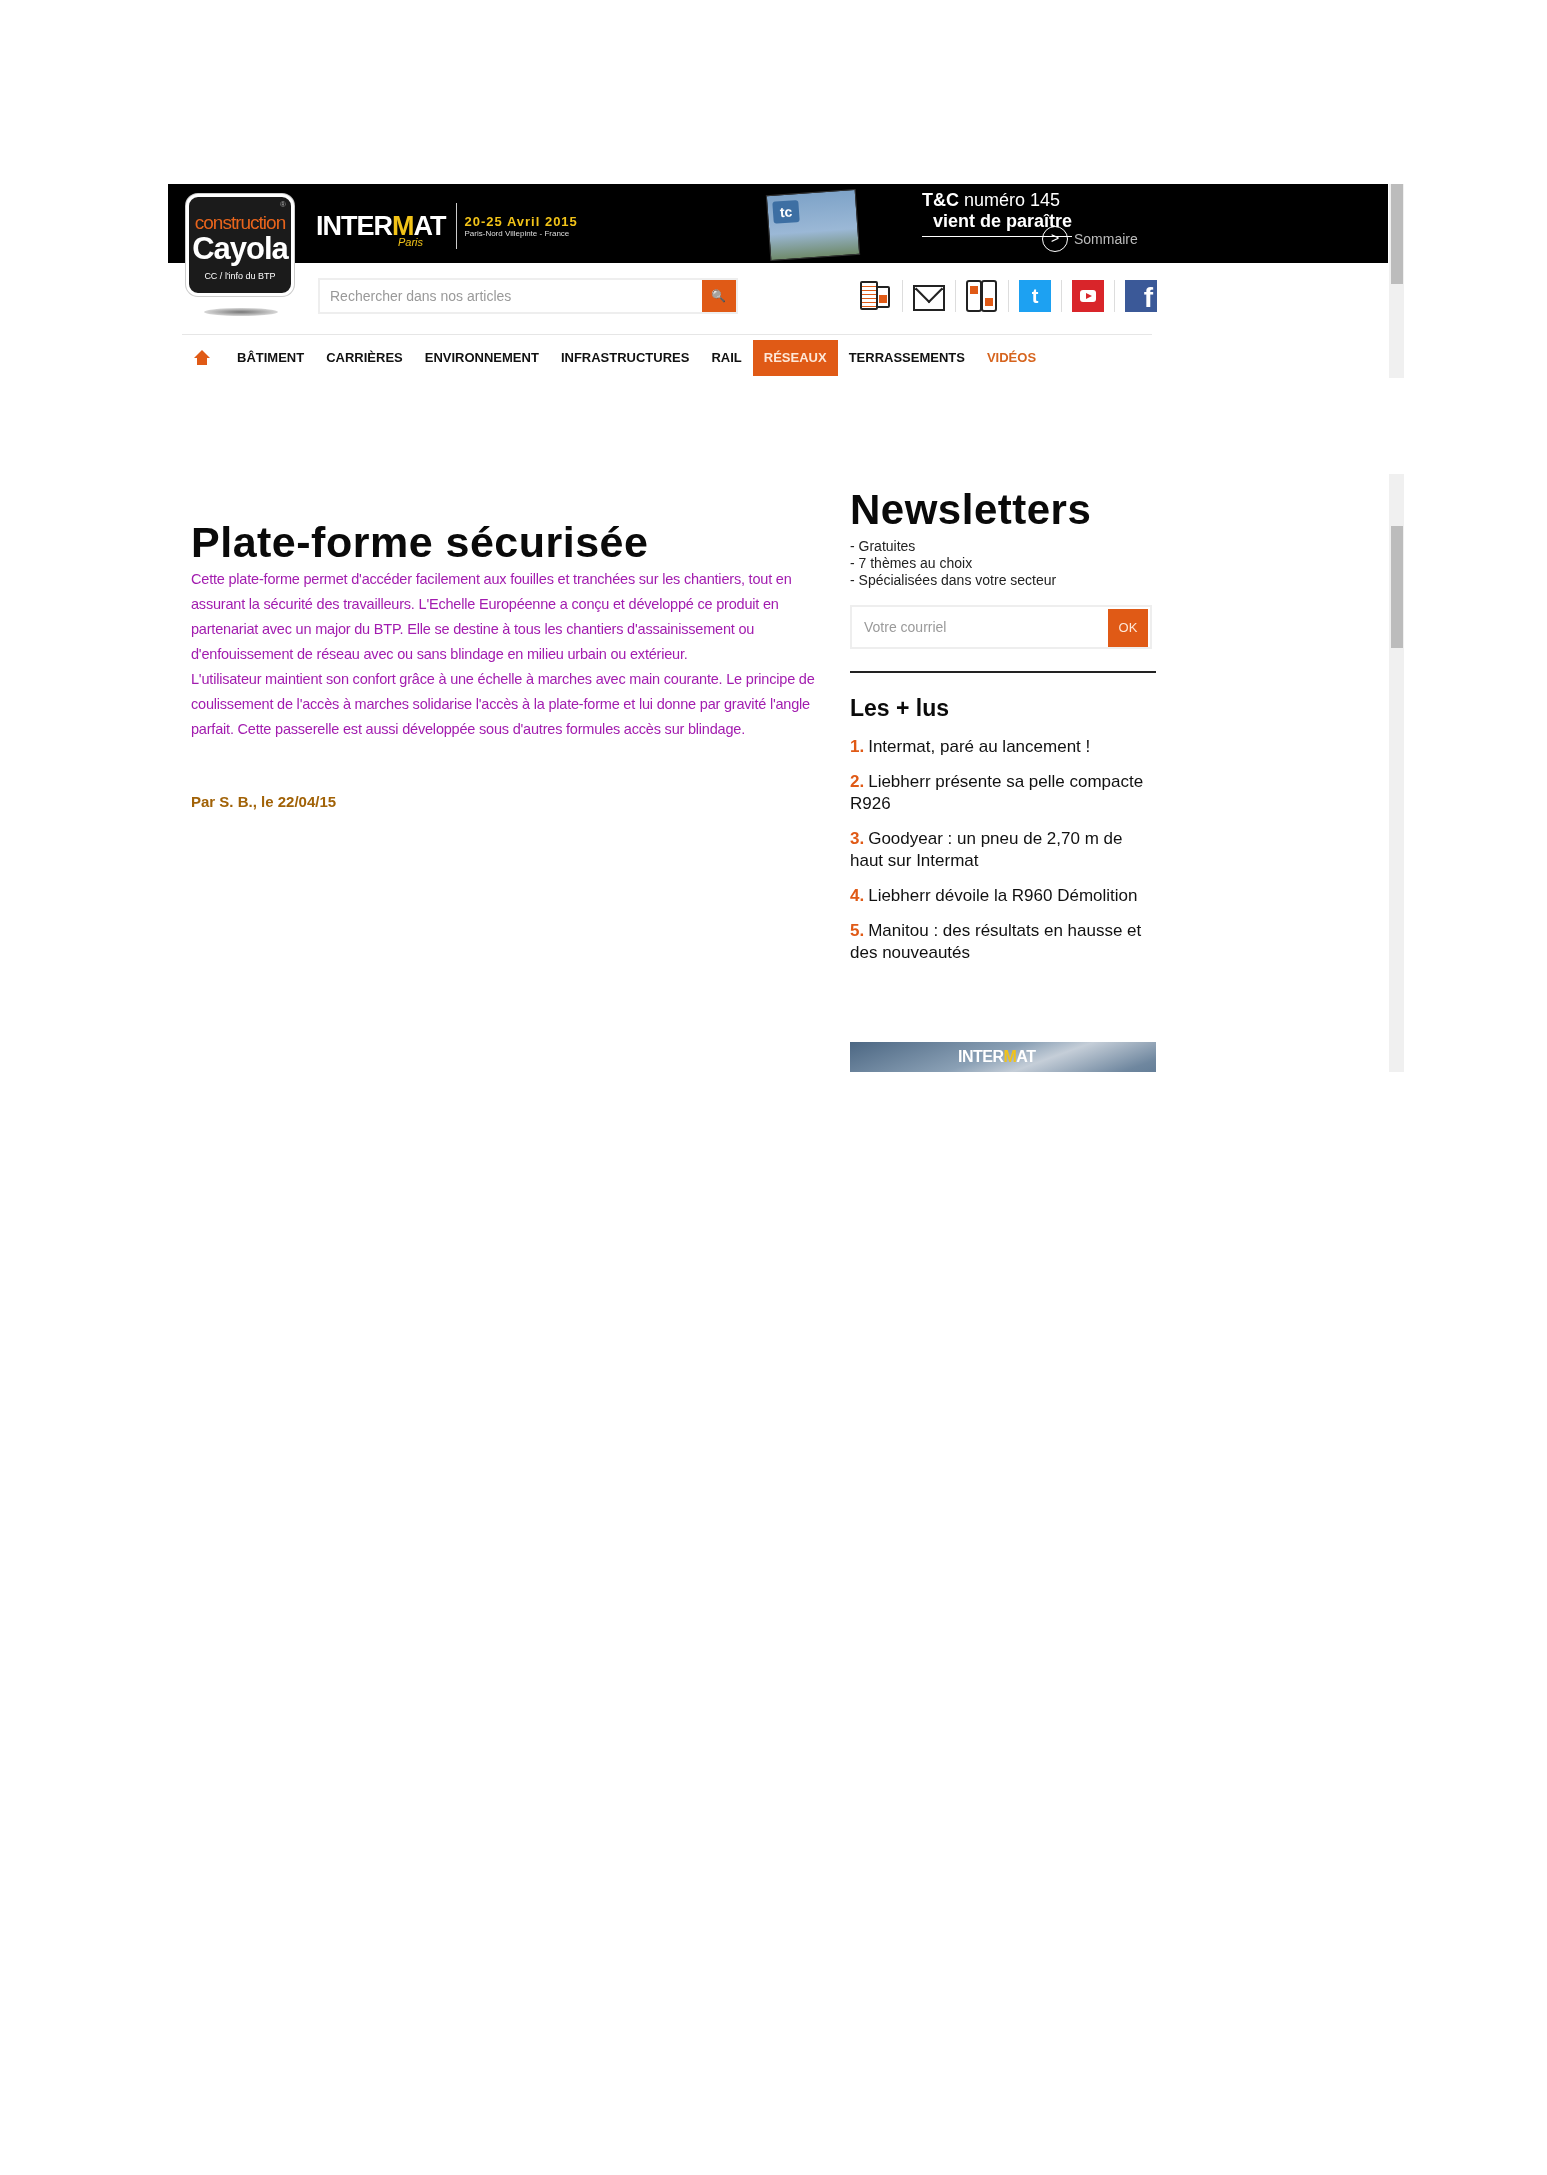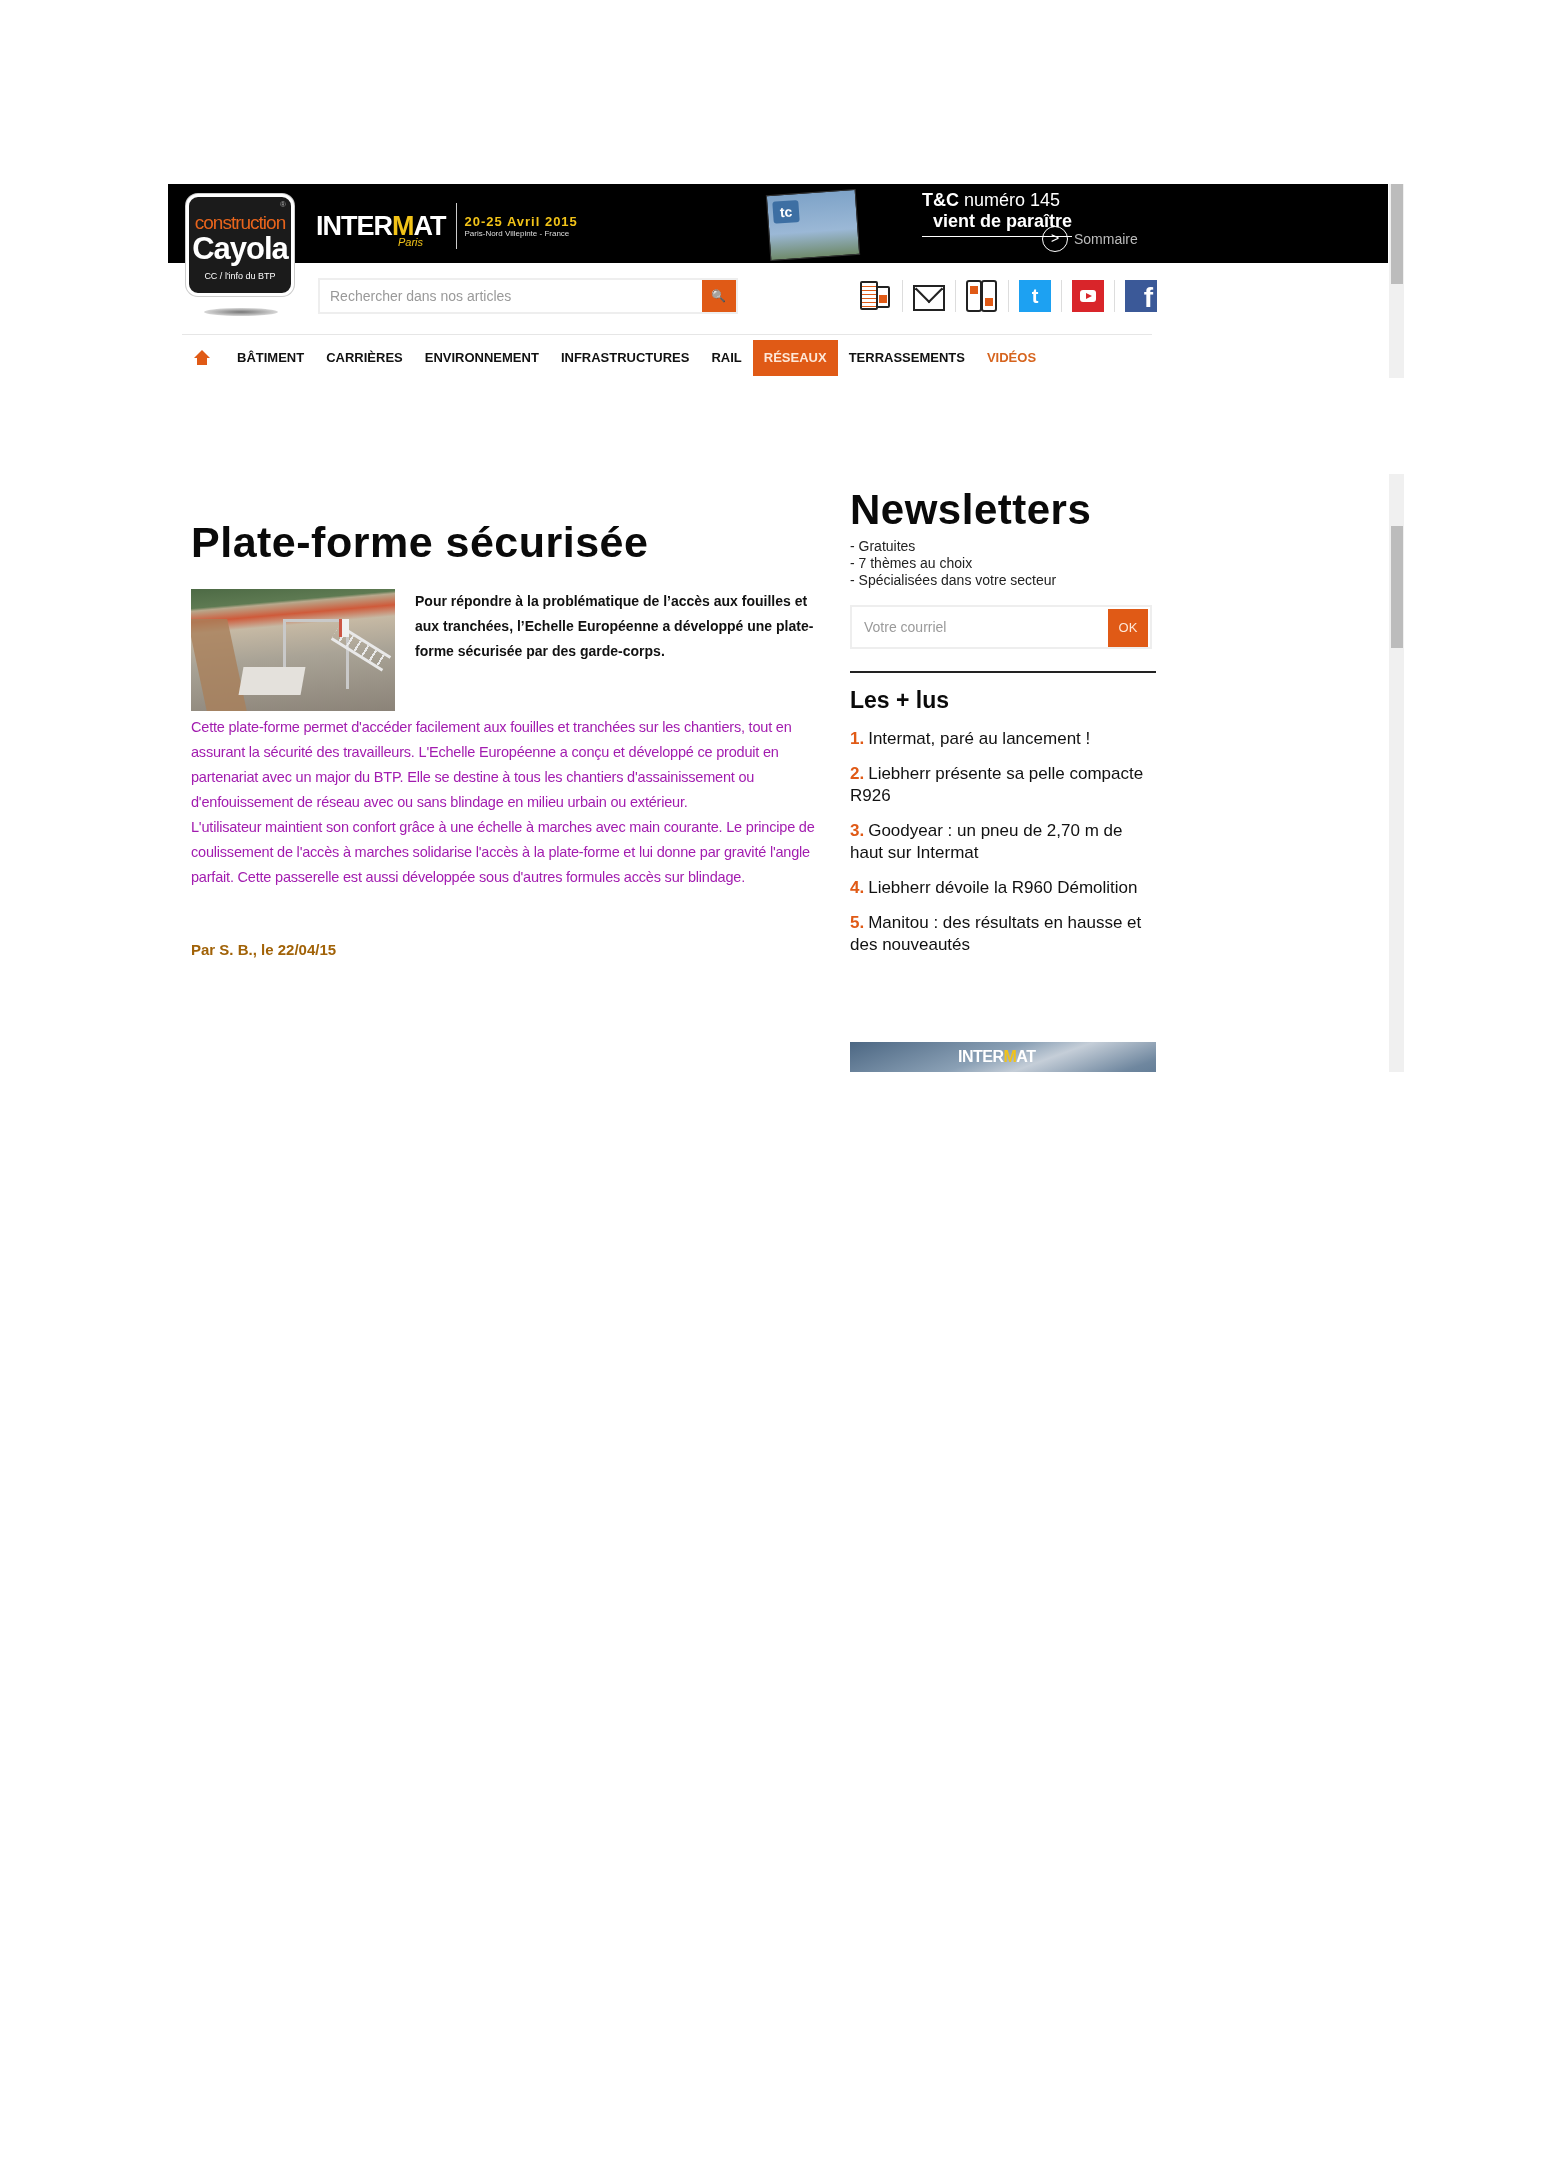--- a/index.html
+++ b/index.html
@@ -93,21 +93,21 @@
   .byline { margin-top: 51px; font-weight: bold; font-size: 15px; color: #a16207; }
 
   .sidebar { position: absolute; left: 682px; top: 12px; width: 306px; }
   .sidebar h2 { font-family: "Liberation Sans", sans-serif; font-weight: 900; font-size: 42px; line-height: 48px; color: #0a0a0a; letter-spacing: 0.5px; }
   .sidebar ul { list-style: none; margin-top: 4px; font-size: 14px; line-height: 17px; color: #222; }
   .nl-form { position: relative; margin-top: 16px; width: 302px; height: 44px; border: 2px solid #eee; background: #fff; }
   .nl-form input { position: absolute; left: 0; top: 0; width: 258px; height: 40px; border: none; outline: none; padding-left: 12px; font-size: 14px; font-family: "Liberation Sans", sans-serif; background: transparent; }
   .nl-form input::placeholder { color: #9a9a9a; }
   .nl-form .ok { position: absolute; right: 2px; top: 2px; width: 40px; height: 38px; background: #e05a16; color: #fde7d8; font-size: 13px; text-align: center; line-height: 38px; }
   .sidebar .rule { margin-top: 22px; width: 306px; height: 2px; background: #222; }
-  .sidebar h3 { margin-top: 14px; font-weight: 900; font-size: 23px; color: #0a0a0a; }
+  .sidebar h3 { margin-top: 22px; font-weight: 900; font-size: 23px; color: #0a0a0a; }
   .most { list-style: none; margin-top: 14px; }
   .most li { font-size: 17px; line-height: 22px; color: #111; margin-bottom: 13px; }
   .most li .num { color: #e05a16; font-weight: bold; margin-right: 4px; }
   .promo { position: absolute; left: 0; top: 556px; width: 306px; height: 50px; overflow: hidden;
     background: linear-gradient(160deg, #4c6783 0%, #8aa0b5 40%, #c5ced8 55%, #6f879f 80%, #54708c 100%); }
   .promo .brand { position: absolute; left: 108px; top: 6px; color: #fff; font-weight: bold; font-size: 16px; letter-spacing: -0.5px; }
   .promo .brand .m { color: #f2c318; }
 </style>
 </head>
 <body>
@@ -188,30 +188,20 @@
   <div class="scroll1">
     <div class="thumb"></div>
   </div>
 </div>
 
 <div class="frag2">
   <article class="article">
     <h1>
       <span>Plate-forme sécurisée</span><br>
     </h1>
-    <div class="lead-wrap">
-      <div class="photo">
-        <span class="wood"></span>
-          <span class="rail"></span>
-          <span class="plate"></span>
-          <span class="ladder"></span>
-          <span class="sign"></span>
-      </div>
-      <p class="lead">Pour répondre à la problématique de l’accès aux fouilles et aux tranchées, l’Echelle Européenne a développé une plate-forme sécurisée par des garde-corps.</p>
-    </div>
     <div class="body-text">
       <p>Cette plate-forme permet d'accéder facilement aux fouilles et tranchées sur les chantiers, tout en assurant la sécurité des travailleurs. L'Echelle Européenne a conçu et développé ce produit en partenariat avec un major du BTP. Elle se destine à tous les chantiers d'assainissement ou d'enfouissement de réseau avec ou sans blindage en milieu urbain ou extérieur.</p>
       <p>L'utilisateur maintient son confort grâce à une échelle à marches avec main courante. Le principe de coulissement de l'accès à marches solidarise l'accès à la plate-forme et lui donne par gravité l'angle parfait. Cette passerelle est aussi développée sous d'autres formules accès sur blindage.</p>
     </div>
     <div class="byline">Par S. B., le 22/04/15</div>
   </article>
 
   <aside class="sidebar">
     <h2>Newsletters</h2>
     <ul>

